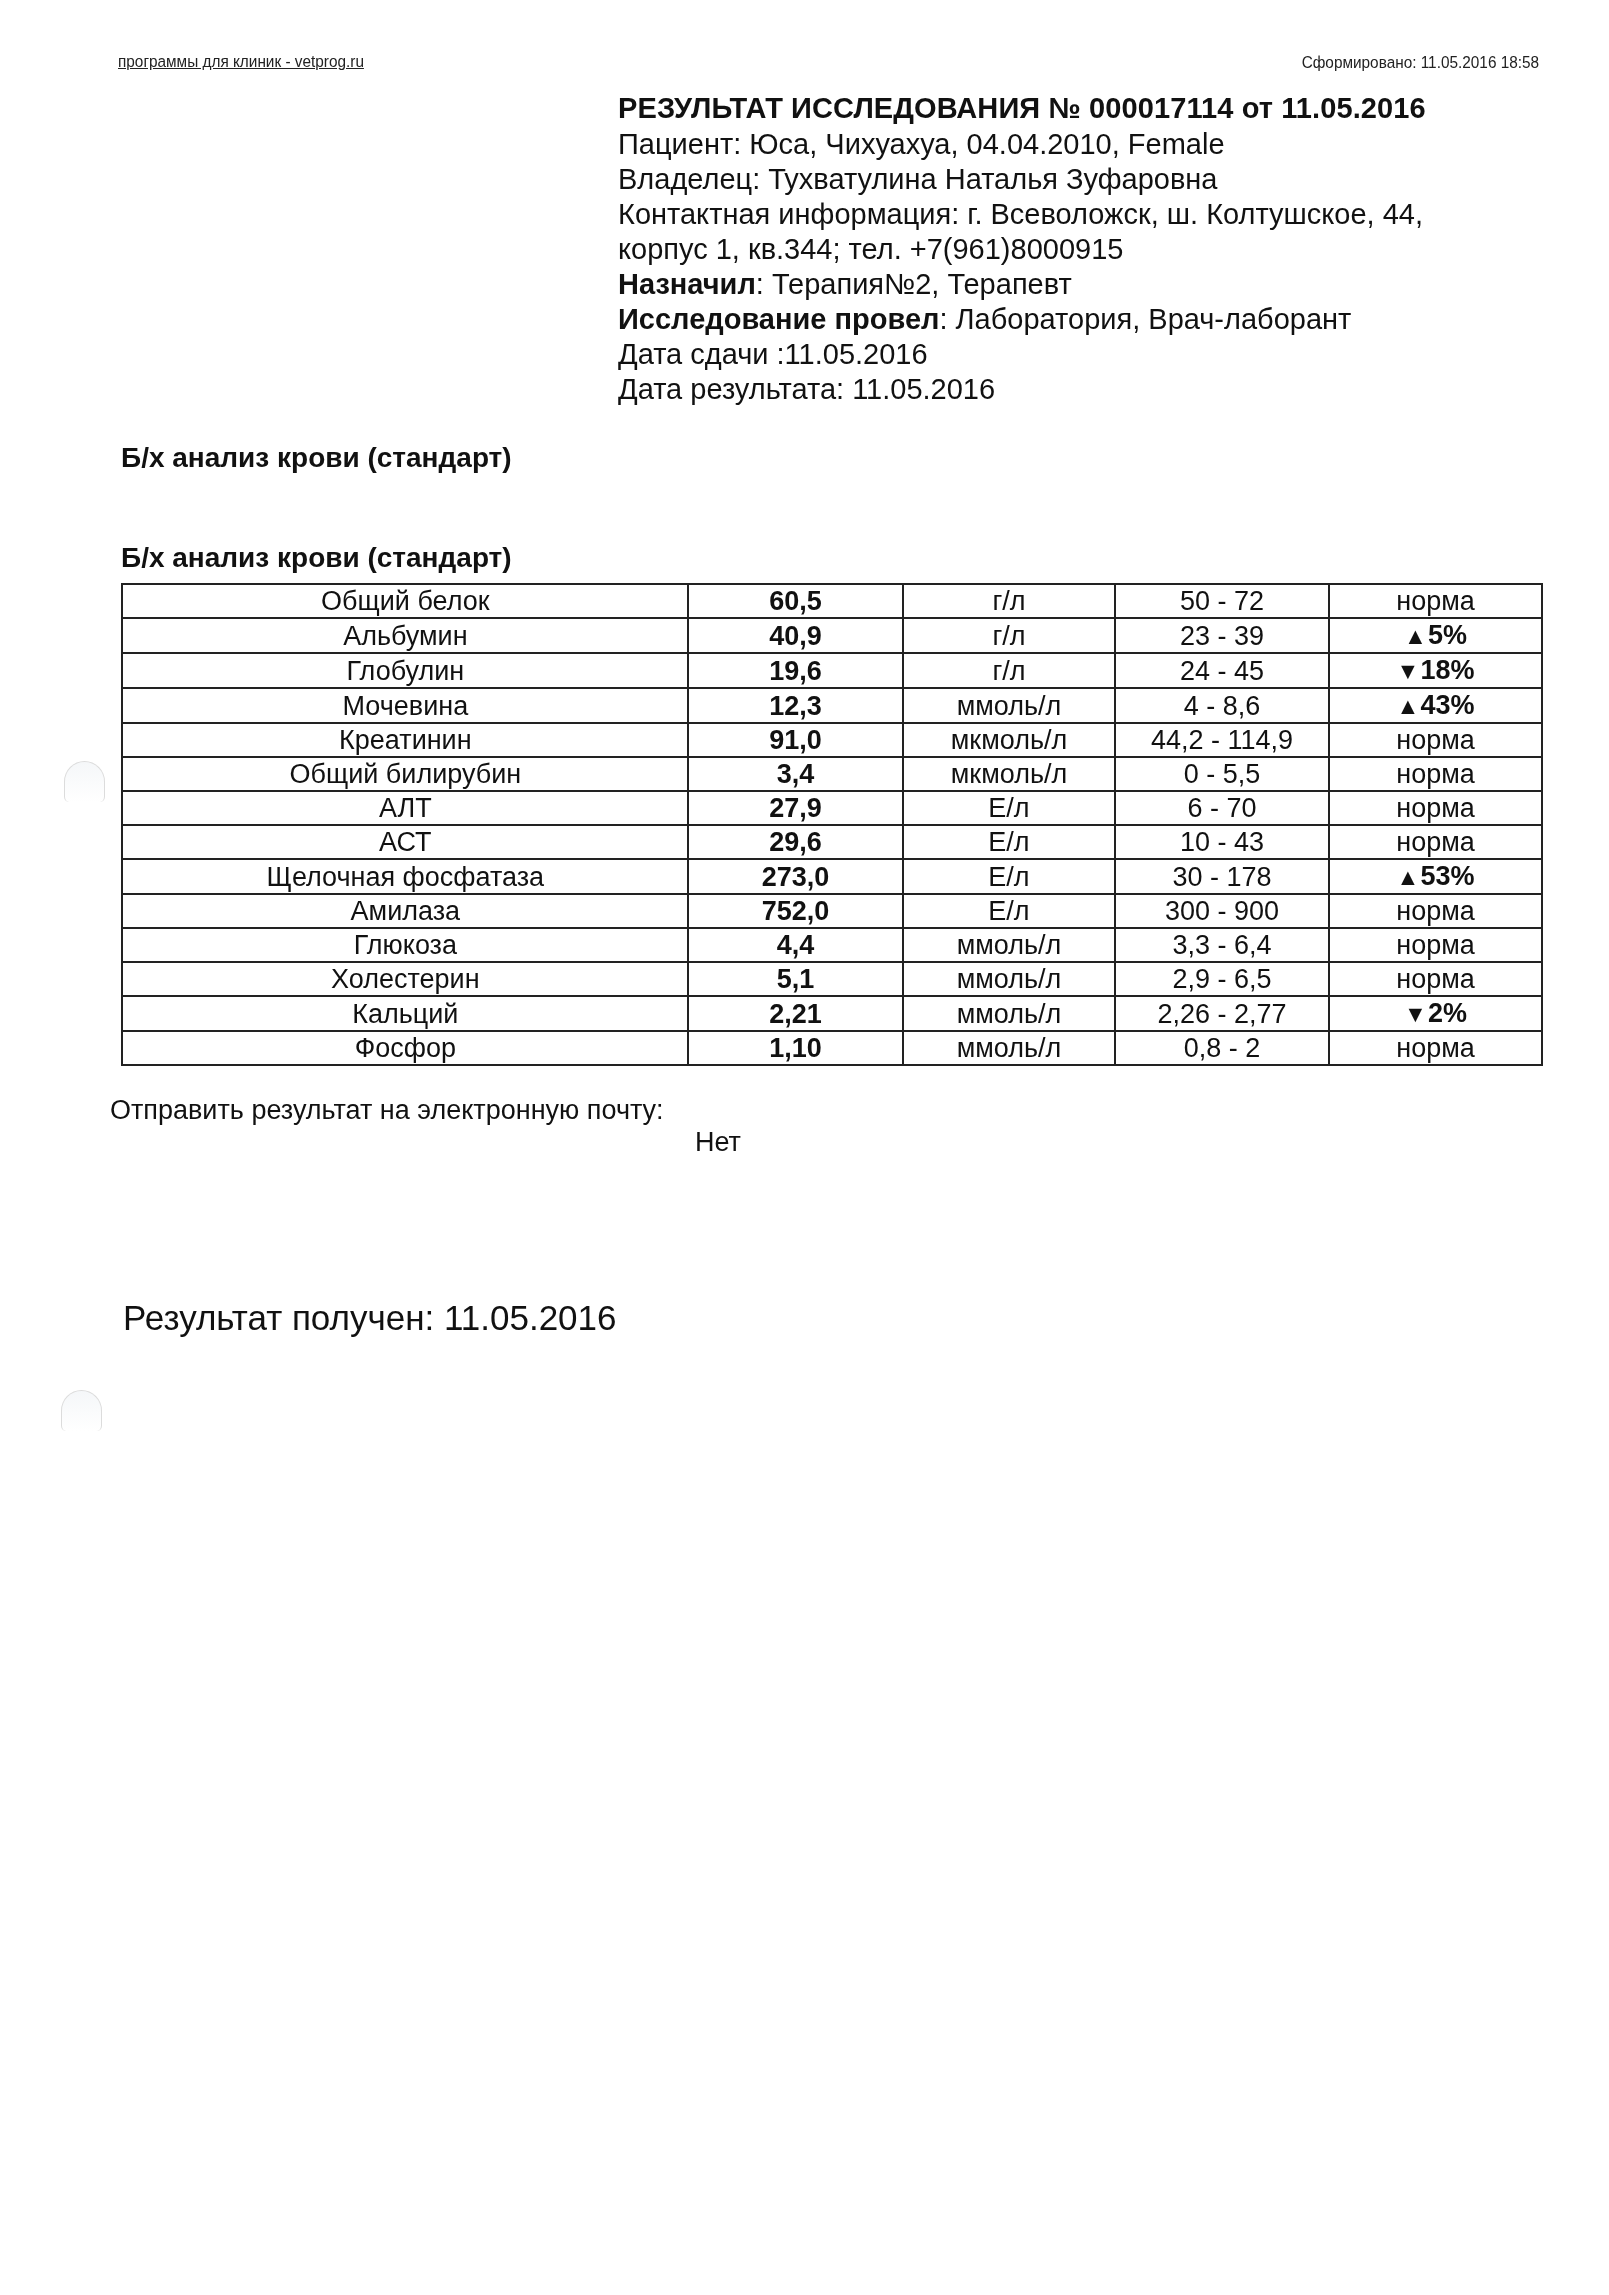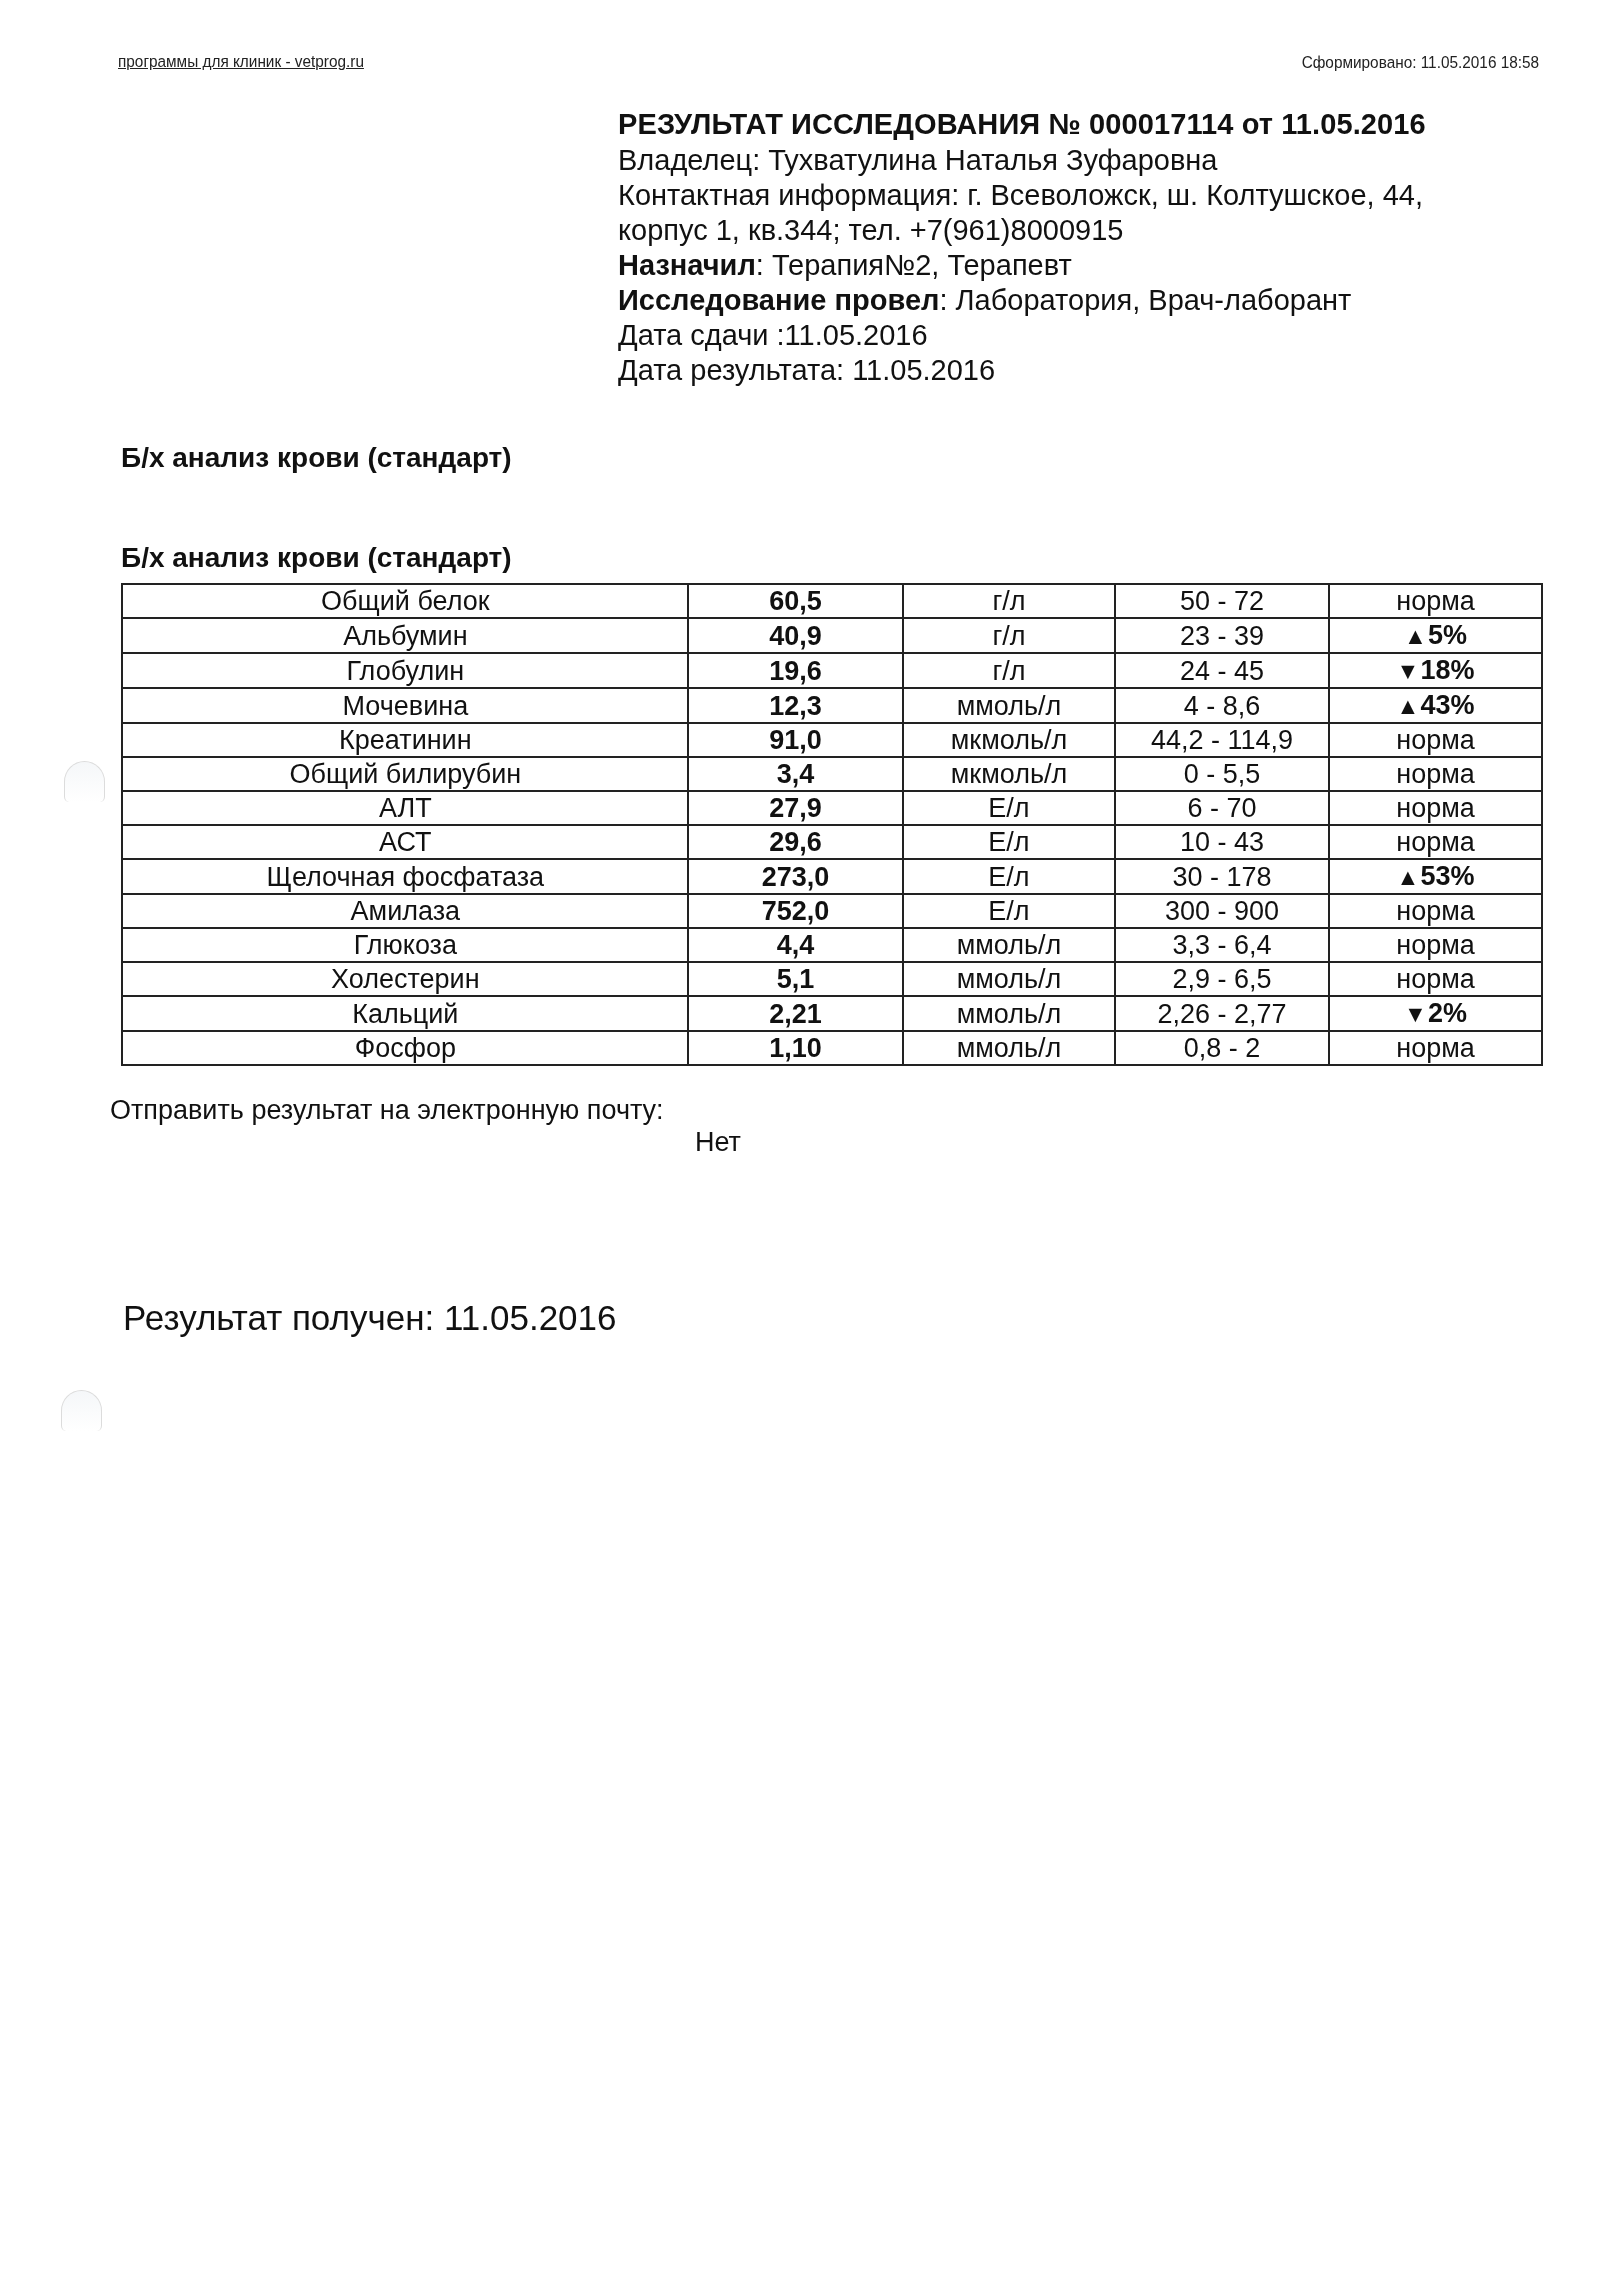--- a/index.html
+++ b/index.html
@@ -9,21 +9,21 @@
   }
   .abs { position: absolute; }
   .site-link {
     left: 118px; top: 52px; font-size: 16.7px; color: #222; text-decoration: underline;
     transform: scaleX(0.92); transform-origin: left top;
   }
   .generated {
     right: 71px; top: 53px; font-size: 16.7px; color: #222;
     transform: scaleX(0.92); transform-origin: right top;
   }
-  .header-block { left: 618px; top: 106px; width: 935px; }
+  .header-block { left: 618px; top: 90px; width: 935px; }
   .title { font-size: 29px; font-weight: bold; line-height: 37px; white-space: nowrap; letter-spacing: 0.1px; }
   .hline { font-size: 29px; line-height: 35px; white-space: nowrap; }
   .hline b { font-weight: bold; }
   .section-title-1 { left: 121px; top: 442px; font-size: 28px; font-weight: bold; }
   .section-title-2 { left: 121px; top: 542px; font-size: 28px; font-weight: bold; }
 
   table.results {
     position: absolute; left: 121px; top: 583px; width: 1420px;
     border-collapse: collapse; table-layout: fixed;
   }
@@ -51,20 +51,21 @@
   .punch-2 { left: 61px; top: 1390px; }
 </style>
 </head>
 <body>
 
 <div class="abs site-link">программы для клиник - vetprog.ru</div>
 <div class="abs generated">Сформировано: 11.05.2016 18:58</div>
 
 <div class="abs header-block">
   <div class="title">РЕЗУЛЬТАТ ИССЛЕДОВАНИЯ № 000017114 от 11.05.2016</div>
+  <div class="hline">Пациент: Юса, Чихуахуа, 04.04.2010, Female</div>
   <div class="hline">Владелец: Тухватулина Наталья Зуфаровна</div>
   <div class="hline">Контактная информация: г. Всеволожск, ш. Колтушское, 44,</div>
   <div class="hline">корпус 1, кв.344; тел. +7(961)8000915</div>
   <div class="hline"><b>Назначил</b><span>: Терапия№2, Терапевт</span></div>
   <div class="hline"><b>Исследование провел</b><span>: Лаборатория, Врач-лаборант</span></div>
   <div class="hline">Дата сдачи :11.05.2016</div>
   <div class="hline">Дата результата: 11.05.2016</div>
 </div>
 
 <div class="abs section-title-1">Б/х анализ крови (стандарт)</div>

